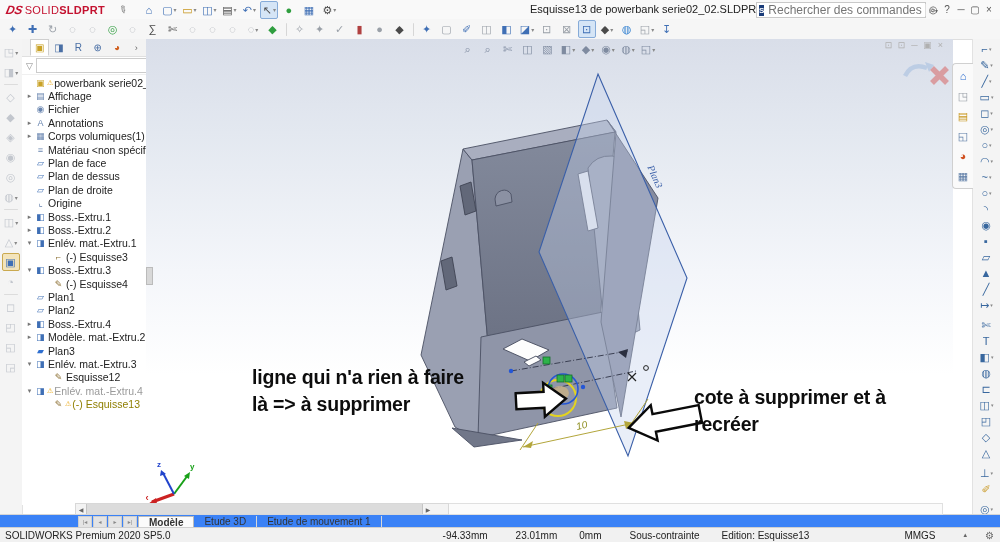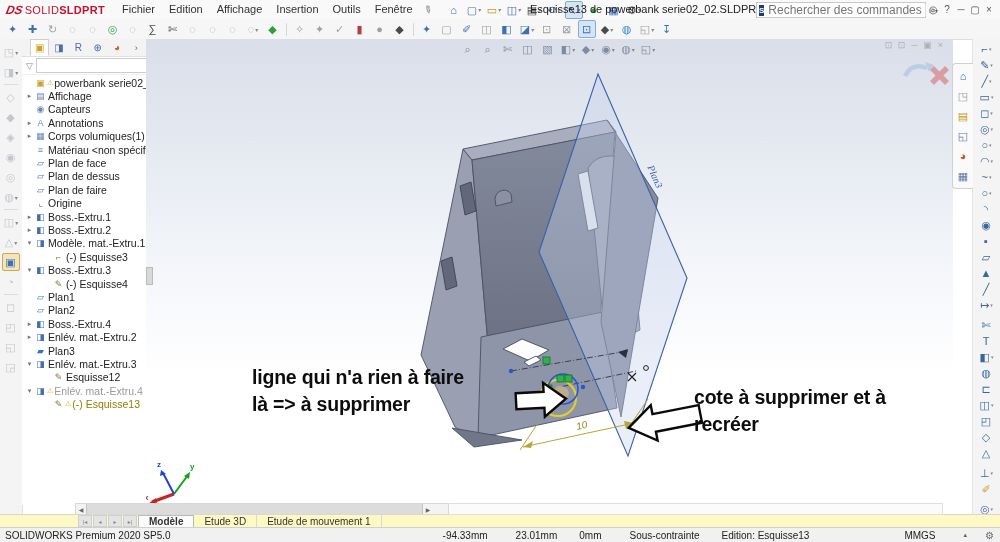--- a/index.html
+++ b/index.html
@@ -89,22 +89,22 @@
   .righttools .ic .dd{font-size:5px;}
   .righttools .ic.sep{width:16px;height:1px;background:#dcdcdc;margin:2px 0;}
   .righttools .ic.ic-gold{color:#c8961e}
   .righttools .ic.on{background:#d9d2bd;border-color:#a9a27f;}
   
   .hscroll{position:absolute;left:75px;bottom:27px;height:10px;width:372px;display:flex;align-items:stretch;
            background:#f3f3f3;border:1px solid #d8d8d8;z-index:4;}
   .hscroll .sb{width:10px;font-size:6px;color:#666;display:flex;align-items:center;justify-content:center;}
   .hscroll .thumb{width:335px;background:#dcdcdc;border-left:1px solid #c4c4c4;border-right:1px solid #c4c4c4;}
   .hscroll2{position:absolute;left:447px;right:57px;bottom:27px;height:10px;background:#fbfbfb;border:1px solid #e0e0e0;z-index:3;}
-  .tabsrow{position:absolute;left:0;right:0;bottom:14px;height:13px;background:#fef9c3;border-top:1px solid #d5d5d5;
-           display:flex;align-items:flex-start;font-size:10px;color:#333;margin-top:44px;}
+  .tabsrow{position:absolute;left:0;right:0;bottom:14px;height:13px;background:#3b82f6;border-top:1px solid #d5d5d5;
+           display:flex;align-items:center;font-size:10px;color:#333;margin-top:44px;}
   .tabnav{display:flex;align-items:center;margin-left:78px;}
   .tabnav span{font-size:6px;color:#888;background:#e4e4e4;border:1px solid #cfcfcf;width:12px;height:10px;
                display:inline-flex;align-items:center;justify-content:center;margin-right:1px;}
   .dtab{padding:0 10px;display:flex;align-items:center;border-right:1px solid #d8d8d8;cursor:default;white-space:nowrap;}
   .dtab.on{background:#fbfbfb;font-weight:bold;border:1px solid #bbb;border-bottom:none;}
   .statusbar{position:absolute;left:0;right:0;bottom:0;height:14px;background:#f1f1f1;border-top:1px solid #d0d0d0;
              display:flex;align-items:center;font-size:10px;color:#222;white-space:nowrap;}
   .statusbar .app{margin-left:5px;}
   .statusbar .sx{margin-left:auto;}
   .statusbar .gap1{margin-left:28px;}
@@ -121,29 +121,20 @@
 </head>
 <body>
 
 <div id="app">
 
   <div class="menubar">
     <div class="logo">
       <span class="mark">DS</span>
       <span class="word"><span>SOLID</span><b>SLDPRT</b></span>
     </div>
-    <div class="menus">
-
-    <div class="menu-item">Fichier</div>
-        <div class="menu-item">Edition</div>
-        <div class="menu-item">Affichage</div>
-        <div class="menu-item">Insertion</div>
-        <div class="menu-item">Outils</div>
-        <div class="menu-item">Fenêtre</div>
-      </div>
     <span class="pin">✎</span>
     <div class="qtb">
 
     <span class="ic ic-blue">
           <span class="g">⌂</span>
           <span class="dd"></span>
         </span>
         <span class="ic ic-blue">
           <span class="g">▢</span>
           <span class="dd">▾</span>
@@ -445,21 +436,21 @@
         <div class="ti hist">
           <span class="tw">▸</span>
           <span class="tic">▤</span>
           <span class="twn"></span>
           <span class="tl">Affichage</span>
         </div>
         <div class="ti hist">
           <span class="tw"></span>
           <span class="tic">◉</span>
           <span class="twn"></span>
-          <span class="tl">Capteurs</span>
+          <span class="tl">Fichier</span>
         </div>
         <div class="ti hist">
           <span class="tw">▸</span>
           <span class="tic">A</span>
           <span class="twn"></span>
           <span class="tl">Annotations</span>
         </div>
         <div class="ti hist">
           <span class="tw">▸</span>
           <span class="tic">▦</span>
@@ -481,21 +472,21 @@
         <div class="ti">
           <span class="tw"></span>
           <span class="tic">▱</span>
           <span class="twn"></span>
           <span class="tl">Plan de dessus</span>
         </div>
         <div class="ti">
           <span class="tw"></span>
           <span class="tic">▱</span>
           <span class="twn"></span>
-          <span class="tl">Plan de faire</span>
+          <span class="tl">Plan de droite</span>
         </div>
         <div class="ti hist">
           <span class="tw"></span>
           <span class="tic">⌞</span>
           <span class="twn"></span>
           <span class="tl">Origine</span>
         </div>
         <div class="ti">
           <span class="tw">▸</span>
           <span class="tic">◧</span>
@@ -505,21 +496,21 @@
         <div class="ti">
           <span class="tw">▸</span>
           <span class="tic">◧</span>
           <span class="twn"></span>
           <span class="tl">Boss.-Extru.2</span>
         </div>
         <div class="ti cut">
           <span class="tw">▾</span>
           <span class="tic">◨</span>
           <span class="twn"></span>
-          <span class="tl">Modèle. mat.-Extru.1</span>
+          <span class="tl">Enlév. mat.-Extru.1</span>
         </div>
         <div class="ti ind1 sk">
           <span class="tw"></span>
           <span class="tic">⌐</span>
           <span class="twn"></span>
           <span class="tl">(-) Esquisse3</span>
         </div>
         <div class="ti">
           <span class="tw">▾</span>
           <span class="tic">◧</span>
@@ -547,21 +538,21 @@
         <div class="ti">
           <span class="tw">▸</span>
           <span class="tic">◧</span>
           <span class="twn"></span>
           <span class="tl">Boss.-Extru.4</span>
         </div>
         <div class="ti cut">
           <span class="tw">▸</span>
           <span class="tic">◨</span>
           <span class="twn"></span>
-          <span class="tl">Enlév. mat.-Extru.2</span>
+          <span class="tl">Modèle. mat.-Extru.2</span>
         </div>
         <div class="ti planeblue">
           <span class="tw"></span>
           <span class="tic">▰</span>
           <span class="twn"></span>
           <span class="tl">Plan3</span>
         </div>
         <div class="ti cut">
           <span class="tw">▾</span>
           <span class="tic">◨</span>

